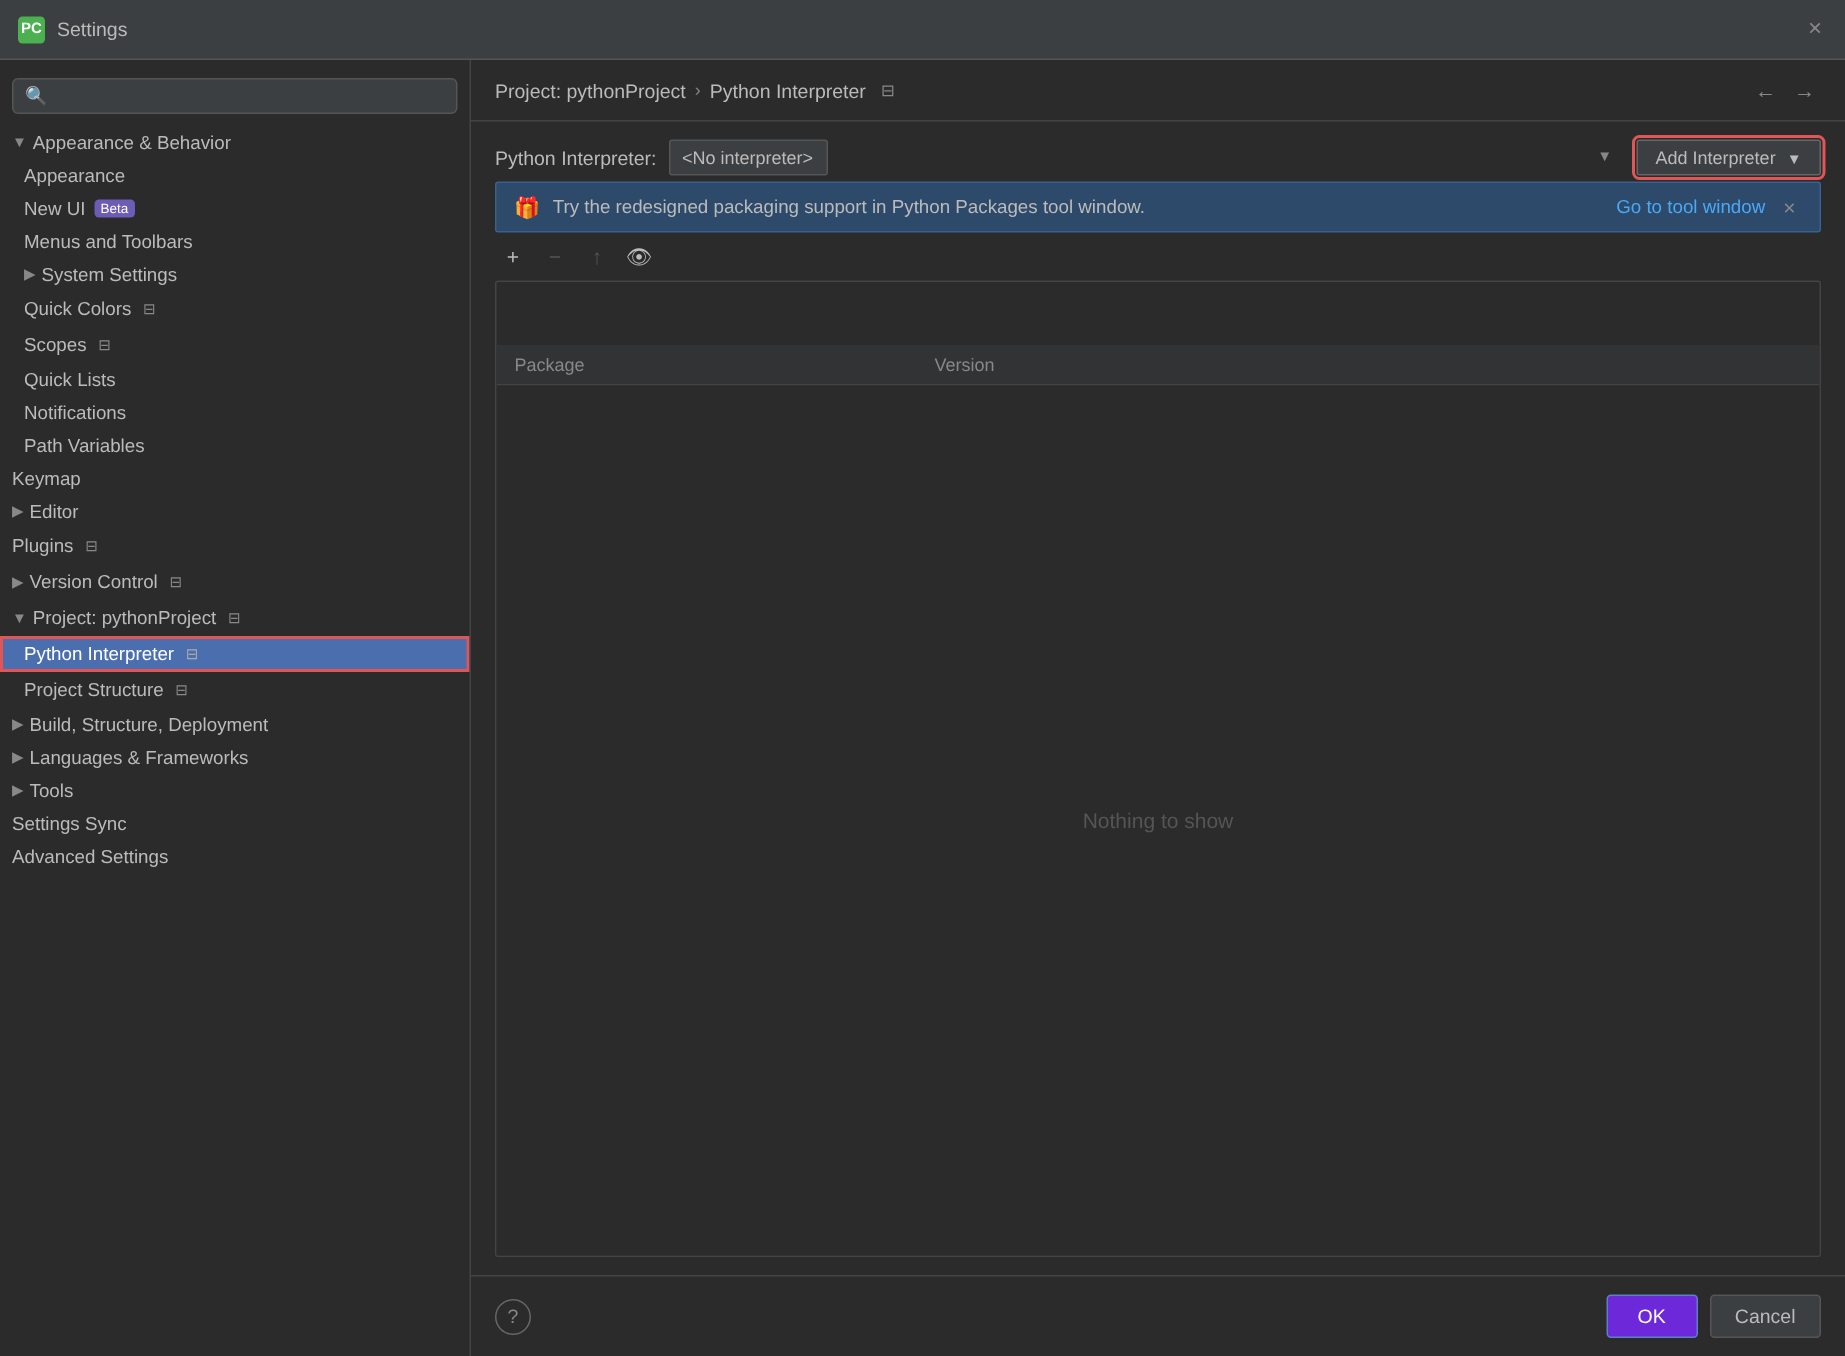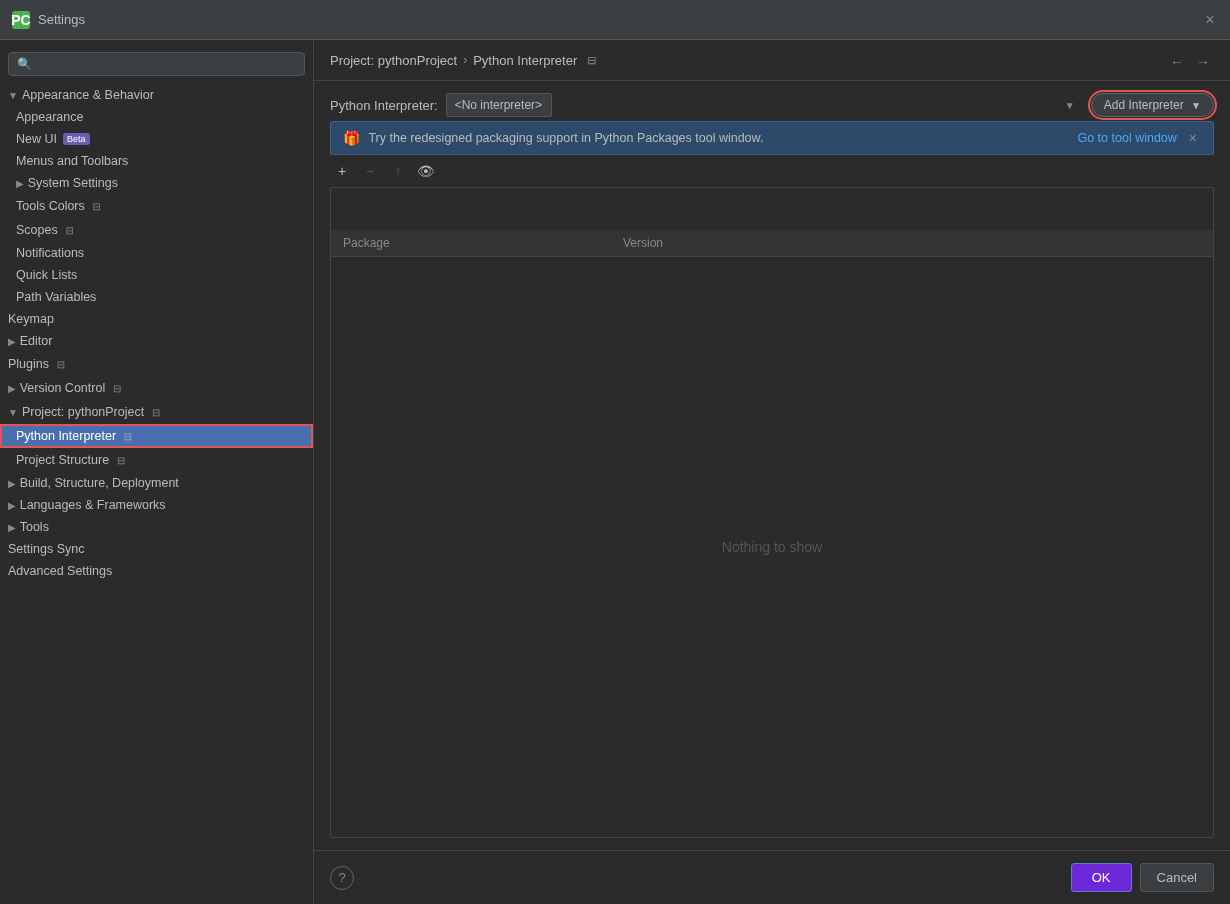--- a/index.html
+++ b/index.html
@@ -33,21 +33,21 @@
 
     .title-bar-icon {
       width: 18px;
       height: 18px;
       background: #4caf50;
       border-radius: 3px;
       margin-right: 8px;
       display: flex;
       align-items: center;
       justify-content: center;
-      font-size: 14px;
+      font-size: 10px;
       color: white;
       font-weight: bold;
       flex-shrink: 0;
     }
 
     .title-bar-title {
       flex: 1;
       color: #bbbbbb;
       font-size: 13px;
     }
@@ -239,21 +239,21 @@
       outline: none;
     }
 
     .add-interpreter-btn {
       background: #3c3f41;
       border: 1px solid #666;
       color: #bbbbbb;
       padding: 4px 12px;
       font-size: 12px;
       cursor: pointer;
-      border-radius: 12px;
+      border-radius: 2px;
       white-space: nowrap;
       outline: 2px solid #e05555;
       outline-offset: 1px;
     }
 
     .info-banner {
       background: #2d4a6b;
       border: 1px solid #3a6090;
       border-radius: 2px;
       padding: 8px 12px;
@@ -451,32 +451,32 @@
         <span class="badge-beta">Beta</span>
       </div>
       <div class="sidebar-item sidebar-item-indent1">
         <span>Menus and Toolbars</span>
       </div>
       <div class="sidebar-item sidebar-item-indent1">
         <span class="chevron">▶</span>
         <span>System Settings</span>
       </div>
       <div class="sidebar-item sidebar-item-indent1">
-        <span>Tools Colors</span>
+        <span>Quick Colors</span>
         <span class="icon-small" style="color:#888;font-size:10px;">⊟</span>
       </div>
       <div class="sidebar-item sidebar-item-indent1">
         <span>Scopes</span>
         <span class="icon-small" style="color:#888;font-size:10px;">⊟</span>
       </div>
       <div class="sidebar-item sidebar-item-indent1">
+        <span>Quick Lists</span>
+      </div>
+      <div class="sidebar-item sidebar-item-indent1">
         <span>Notifications</span>
-      </div>
-      <div class="sidebar-item sidebar-item-indent1">
-        <span>Quick Lists</span>
       </div>
       <div class="sidebar-item sidebar-item-indent1">
         <span>Path Variables</span>
       </div>
 
       
       <div class="sidebar-section">
         <span>Keymap</span>
       </div>
 

